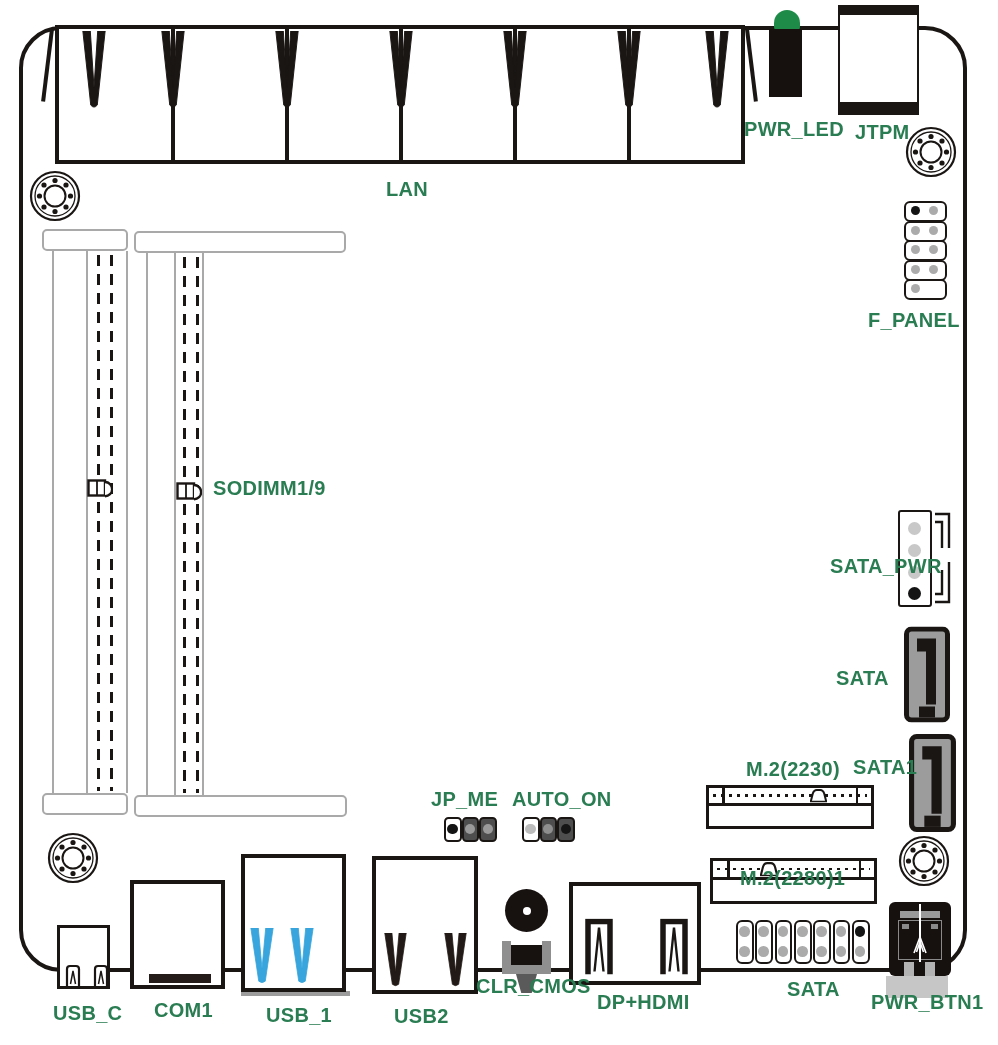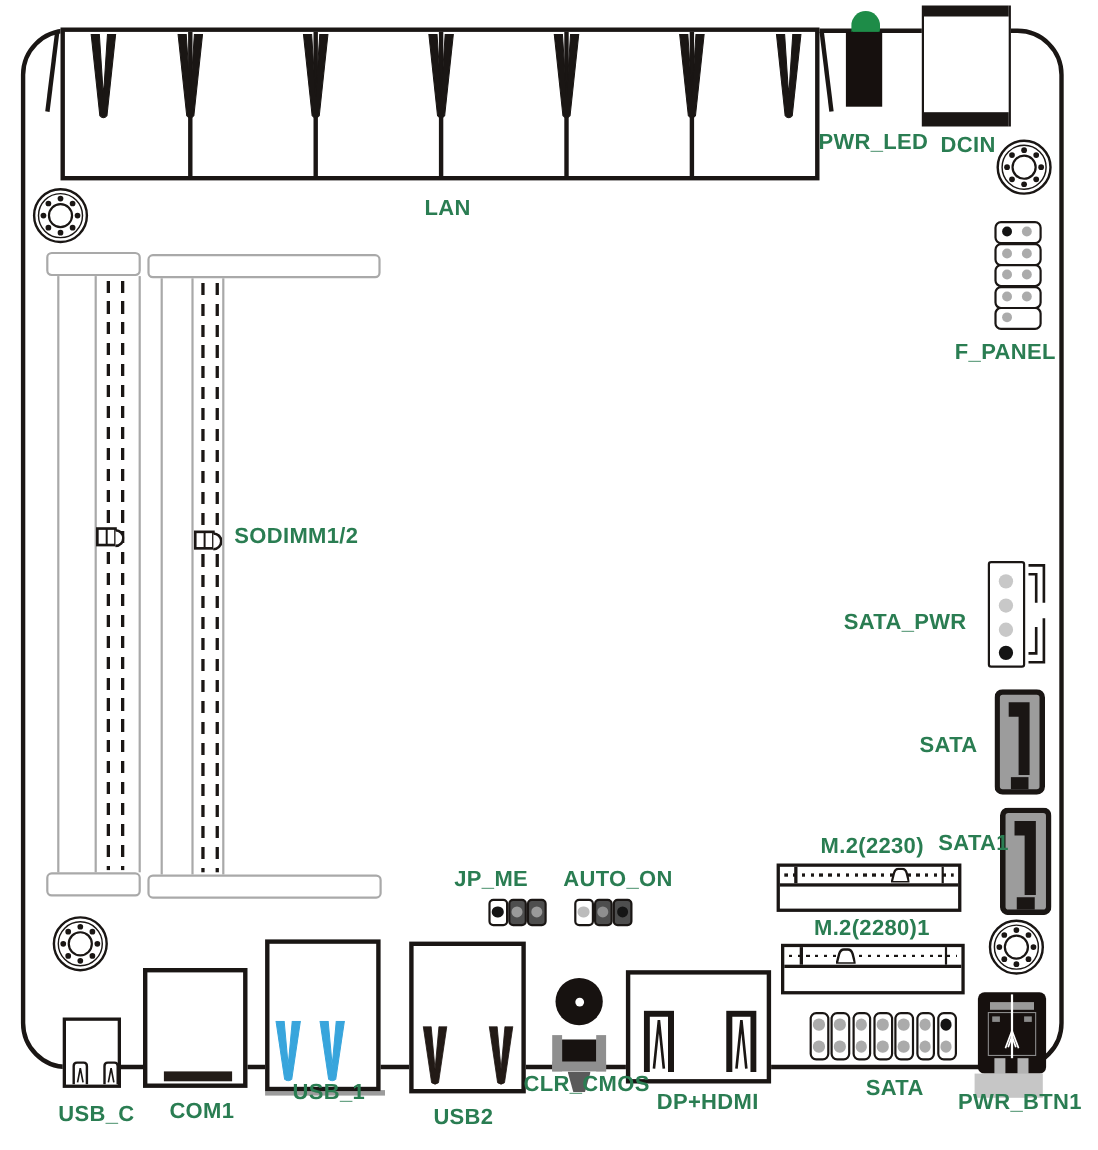--- a/index.html
+++ b/index.html
@@ -335,32 +335,32 @@
     <svg class="abs" viewBox="0 0 14 18" style="left:33px;top:38px;width:14px;height:18px">
         <use href="#sym-arrow"></use>
       </svg>
     <div class="abs" style="left:24px;top:64px;width:10px;height:20px;background:#b3b3b3"></div>
     <div class="abs" style="left:45px;top:64px;width:10px;height:20px;background:#b3b3b3"></div>
     <div class="abs" style="left:6px;top:78px;width:62px;height:22px;background:#c6c6c6"></div>
   </div>
 
   <span class="lbl" style="left:386px;top:179px">LAN</span>
   <span class="lbl" style="left:744px;top:119px">PWR_LED</span>
-  <span class="lbl" style="left:855px;top:122px">DCIN</span>
+  <span class="lbl" style="left:855px;top:122px">JTPM</span>
   <span class="lbl" style="left:868px;top:310px">F_PANEL</span>
-  <span class="lbl" style="left:213px;top:478px">SODIMM1/2</span>
-  <span class="lbl" style="left:767px;top:556px">SATA_PWR</span>
+  <span class="lbl" style="left:213px;top:478px">SODIMM1/9</span>
+  <span class="lbl" style="left:830px;top:556px">SATA_PWR</span>
   <span class="lbl" style="left:836px;top:668px">SATA</span>
   <span class="lbl" style="left:853px;top:757px">SATA1</span>
   <span class="lbl" style="left:746px;top:759px">M.2(2230)</span>
-  <span class="lbl" style="left:740px;top:834px">M.2(2280)1</span>
-  <span class="lbl" style="left:413px;top:789px">JP_ME</span>
+  <span class="lbl" style="left:740px;top:868px">M.2(2280)1</span>
+  <span class="lbl" style="left:431px;top:789px">JP_ME</span>
   <span class="lbl" style="left:512px;top:789px">AUTO_ON</span>
   <span class="lbl" style="left:787px;top:979px">SATA</span>
   <span class="lbl" style="left:871px;top:992px">PWR_BTN1</span>
   <span class="lbl" style="left:53px;top:1003px">USB_C</span>
   <span class="lbl" style="left:154px;top:1000px">COM1</span>
-  <span class="lbl" style="left:266px;top:983px">USB_1</span>
+  <span class="lbl" style="left:266px;top:1005px">USB_1</span>
   <span class="lbl" style="left:394px;top:1006px">USB2</span>
   <span class="lbl" style="left:476px;top:976px">CLR_CMOS</span>
   <span class="lbl" style="left:597px;top:992px">DP+HDMI</span>
 
 </div>
 
 </body></html>

